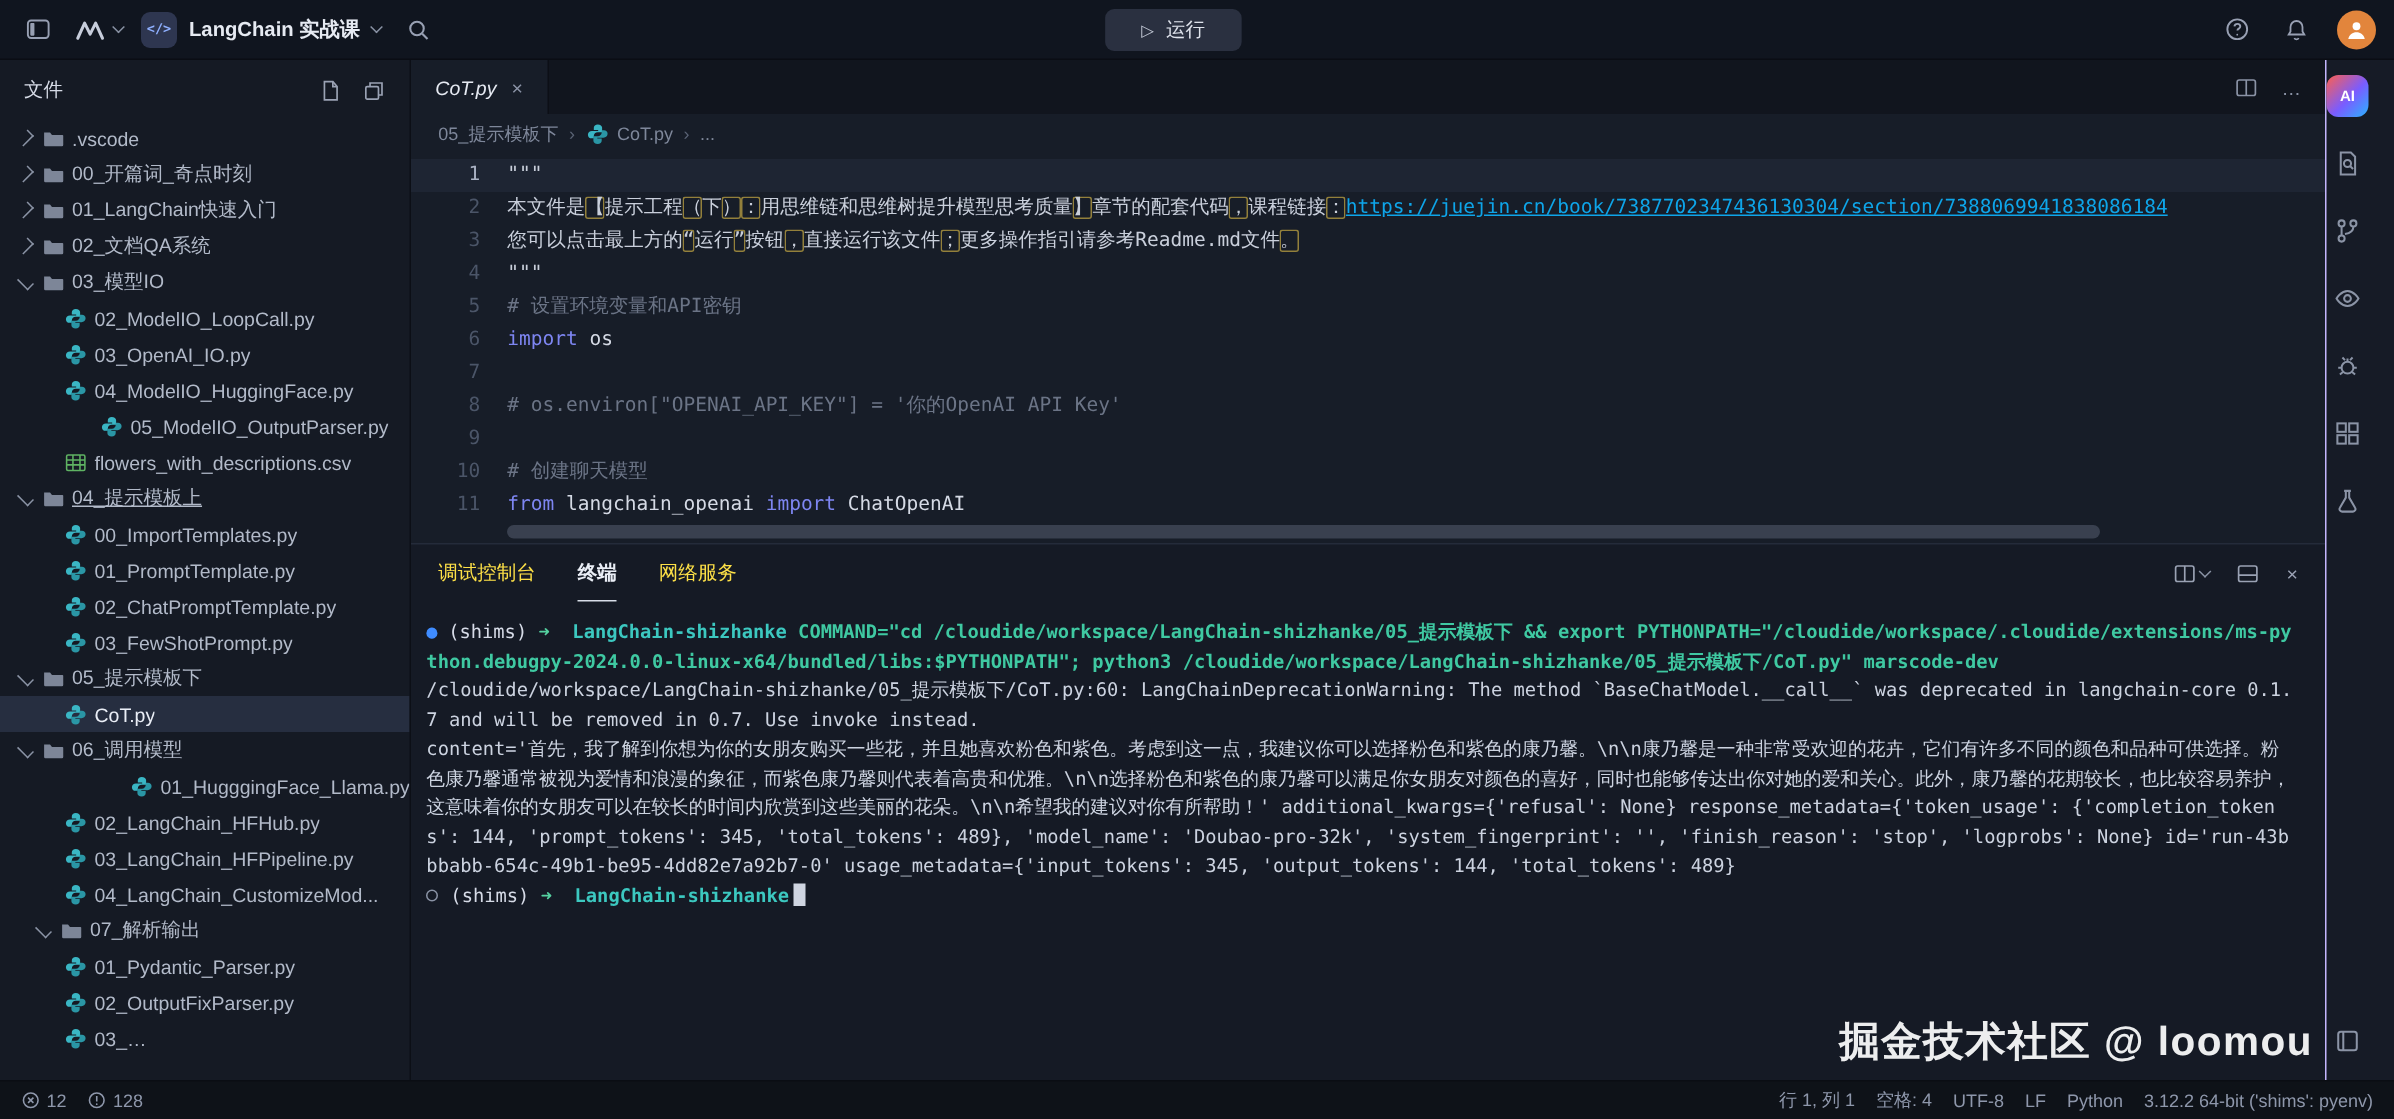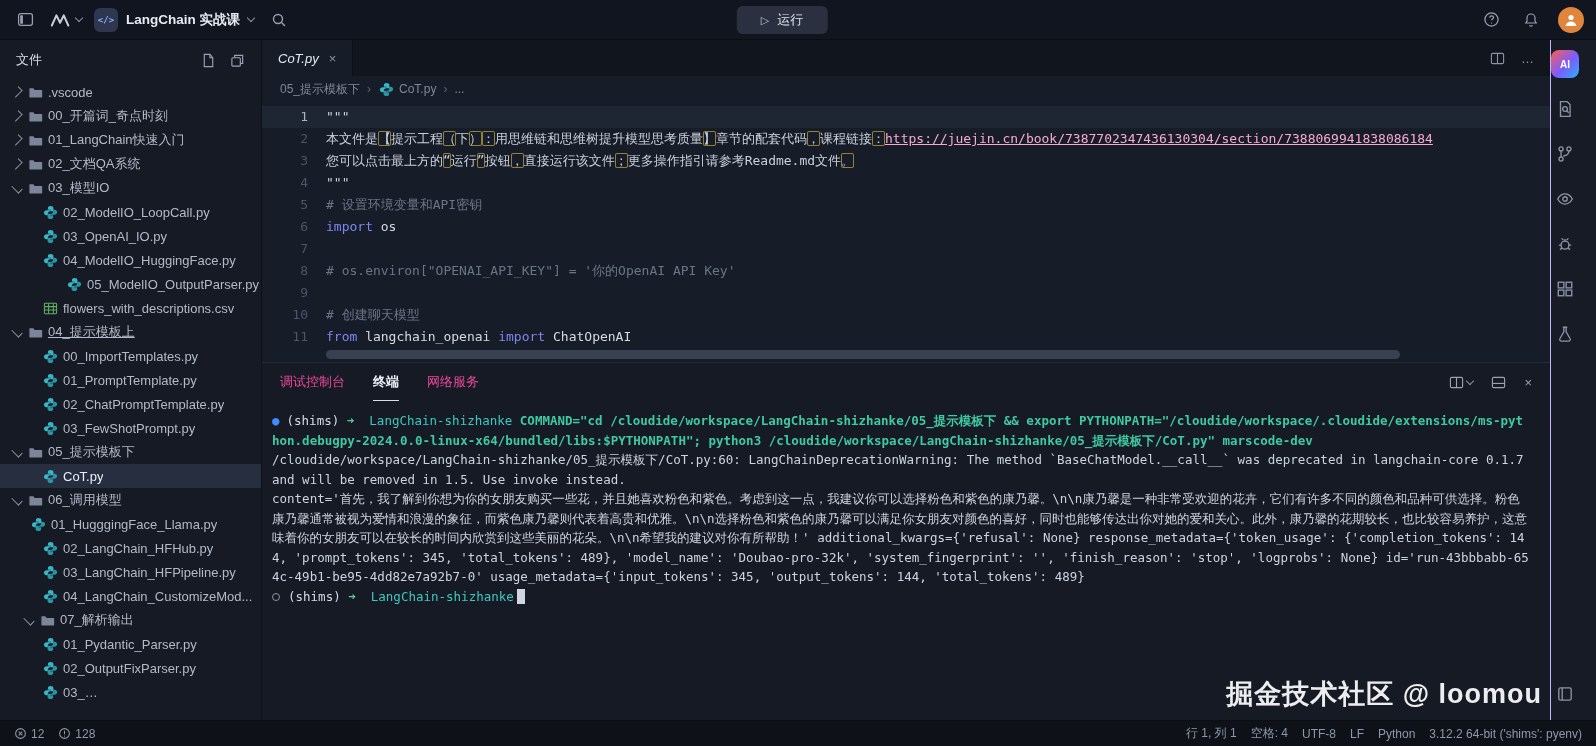--- a/index.html
+++ b/index.html
@@ -54,37 +54,37 @@
   .code-area{flex:1;background:#171d28;position:relative;overflow:hidden;padding-top:4px;
     font-family:"DejaVu Sans Mono","DejaVu Sans",monospace;font-size:13px}
   .code-line{display:flex;height:22px;line-height:22px;white-space:pre}
   .code-line.current{background:#1e2533}
   .ln{flex:0 0 64px;text-align:right;padding-right:18px;color:#4b5568;user-select:none}
   .code-line.current .ln{color:#aab2c4}
   .tok.kw{color:#7e86f2}
   .tok.cmt{color:#6b7486}
   .tok.doc,.tok.str{color:#c9cfdb}
   .tok.plain{color:#d5dae5}
-  .tok.link{color:#f9a8d4;text-decoration:underline;cursor:pointer}
+  .tok.link{color:#0ea5e9;text-decoration:underline;cursor:pointer}
   .tok.box{box-shadow:inset 0 0 0 1px #93803b;border-radius:2px}
   .hscroll{position:absolute;bottom:3px;left:64px;right:150px;height:9px;background:#39404f;border-radius:5px;cursor:pointer}
 
   
   .panel{flex:0 0 358px;background:#151a25;border-top:1px solid #242b3a;display:flex;flex-direction:column;min-height:0}
   .panel-head{flex:0 0 38px;display:flex;align-items:center;padding:0 18px;gap:28px}
-  .ptab{color:#ec4899;height:38px;display:flex;align-items:center;cursor:pointer}
+  .ptab{color:#fde047;height:38px;display:flex;align-items:center;cursor:pointer}
   .ptab.active{color:#eaeef6;font-weight:700;border-bottom:1.5px solid #d8dde8}
   .panel-head-icons{margin-left:auto;display:flex;gap:18px;color:#9aa2b4;align-items:center}
   .panel-head-icons span{cursor:pointer;display:flex;align-items:center;gap:3px}
   .terminal{flex:1;padding:10px 20px 0 10px;font-family:"DejaVu Sans Mono","DejaVu Sans",monospace;
     font-size:12.5px;line-height:19.5px;overflow:hidden;cursor:text}
   .t-line{white-space:pre-wrap;word-break:break-all;color:#ccd3e0}
   .ts.p{color:#d6dbe7}
   .ts.arrow{color:#55d1a0;font-weight:700}
-  .ts.dir{color:#3cc8c0;font-weight:400}
+  .ts.dir{color:#3cc8c0;font-weight:700}
   .ts.cmd{color:#3fc9a2;font-weight:700}
   .ts.plain{color:#ccd3e0}
   .bullet{margin-right:7px}
   .bullet.filled{color:#3f8cff}
   .bullet.outline{display:inline-block;width:8px;height:8px;border:1.2px solid #8a93a5;border-radius:50%;margin-right:8px}
   .cursor{display:inline-block;width:8px;height:15px;background:#cfd5e1;vertical-align:text-bottom;margin-left:3px}
 
   
   .activitybar{flex:0 0 46px;background:#161b26;border-left:1px solid #c4b5fd;display:flex;flex-direction:column;align-items:flex-start;padding:10px 0 12px;gap:17px}
   .ab-icon{width:28px;height:28px;display:flex;align-items:center;justify-content:center;color:#8b94a6;cursor:pointer;border-radius:7px}
@@ -337,21 +337,21 @@
           </div>
           <div class="tree-row" style="padding-left: 10px;">
             <span class="chev open"></span>
             <span class="ficon">
               <svg width="15" height="15" viewBox="0 0 16 16">
                 <path d="M1.5 3.5h4.2l1.4 1.8h7.4a.6.6 0 0 1 .6.6v6.6a.9.9 0 0 1-.9.9H2.4a.9.9 0 0 1-.9-.9z" fill="#7d8698"></path>
               </svg>
             </span>
             <span class="tree-label">06_调用模型</span>
           </div>
-          <div class="tree-row" style="padding-left: 30px;">
+          <div class="tree-row" style="padding-left: 56px; margin-left: 30px;">
             <span class="ficon">
               <svg width="15" height="15" viewBox="0 0 16 16">
                 <path fill="#3ab6c4" d="M8 1C6.3 1 5.2 1.9 5.2 3.3V5h3.1v.6H3.9C2.2 5.6 1 6.6 1 8.3s1.1 2.6 2.6 2.6h1.6V9.2c0-1.5 1.2-2.6 2.7-2.6h3.2V3.3C11.1 1.9 9.9 1 8 1z"></path>
                 <path fill="#2a96a5" d="M8 15c1.7 0 2.8-.9 2.8-2.3V11H7.7v-.6h4.4c1.7 0 2.9-1 2.9-2.7s-1.1-2.6-2.6-2.6h-1.6v1.7c0 1.5-1.2 2.6-2.7 2.6H4.9v3.3C4.9 14.1 6.1 15 8 15z"></path>
               </svg>
             </span>
             <span class="tree-label">01_HugggingFace_Llama.py</span>
           </div>
           <div class="tree-row" style="padding-left: 42px;">
             <span class="ficon">
@@ -493,21 +493,21 @@
               <svg width="15" height="15" viewBox="0 0 16 16" fill="none" stroke="#9aa2b4" stroke-width="1.2">
                   <rect x="1.5" y="2.5" width="13" height="11" rx="1.5"></rect>
                   <line x1="1.5" y1="9" x2="14.5" y2="9"></line>
                 </svg>
             </span>
             <span>×</span>
           </span>
         </div>
         <div class="terminal" id="terminal">
             <div class="t-line"><span class="bullet filled">●</span><span class="ts p">(shims) </span><span class="ts arrow">➜  </span><span class="ts dir">LangChain-shizhanke </span><span class="ts cmd">COMMAND="cd /cloudide/workspace/LangChain-shizhanke/05_提示模板下 &amp;&amp; export PYTHONPATH="/cloudide/workspace/.cloudide/extensions/ms-python.debugpy-2024.0.0-linux-x64/bundled/libs:$PYTHONPATH"; python3 /cloudide/workspace/LangChain-shizhanke/05_提示模板下/CoT.py" </span><span class="ts cmd">marscode-dev</span></div>
-            <div class="t-line"><span class="ts plain">/cloudide/workspace/LangChain-shizhanke/05_提示模板下/CoT.py:60: LangChainDeprecationWarning: The method `BaseChatModel.__call__` was deprecated in langchain-core 0.1.7 and will be removed in 1.5. Use invoke instead.</span></div>
+            <div class="t-line"><span class="ts plain">/cloudide/workspace/LangChain-shizhanke/05_提示模板下/CoT.py:60: LangChainDeprecationWarning: The method `BaseChatModel.__call__` was deprecated in langchain-core 0.1.7 and will be removed in 0.7. Use invoke instead.</span></div>
             <div class="t-line"><span class="ts plain">content='首先，我了解到你想为你的女朋友购买一些花，并且她喜欢粉色和紫色。考虑到这一点，我建议你可以选择粉色和紫色的康乃馨。\n\n康乃馨是一种非常受欢迎的花卉，它们有许多不同的颜色和品种可供选择。粉色康乃馨通常被视为爱情和浪漫的象征，而紫色康乃馨则代表着高贵和优雅。\n\n选择粉色和紫色的康乃馨可以满足你女朋友对颜色的喜好，同时也能够传达出你对她的爱和关心。此外，康乃馨的花期较长，也比较容易养护，这意味着你的女朋友可以在较长的时间内欣赏到这些美丽的花朵。\n\n希望我的建议对你有所帮助！' additional_kwargs={'refusal': None} response_metadata={'token_usage': {'completion_tokens': 144, 'prompt_tokens': 345, 'total_tokens': 489}, 'model_name': 'Doubao-pro-32k', 'system_fingerprint': '', 'finish_reason': 'stop', 'logprobs': None} id='run-43bbbabb-654c-49b1-be95-4dd82e7a92b7-0' usage_metadata={'input_tokens': 345, 'output_tokens': 144, 'total_tokens': 489}</span></div>
             <div class="t-line"><span class="bullet outline"></span><span class="ts p">(shims) </span><span class="ts arrow">➜  </span><span class="ts dir">LangChain-shizhanke</span><span class="cursor"></span></div>
           </div>
       </div>
     </section>
 
     <aside class="activitybar">
       <span class="ai-icon">AI</span>
       <span class="ab-icon">
         <svg width="18" height="18" viewBox="0 0 16 16" fill="none" stroke="currentColor" stroke-width="1.2">

